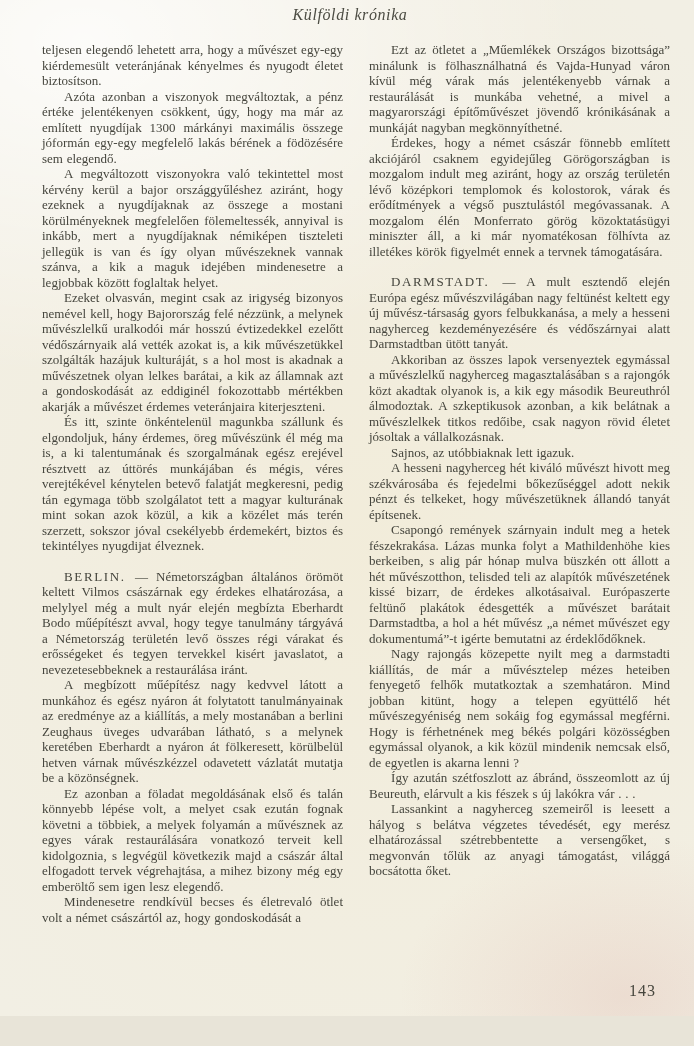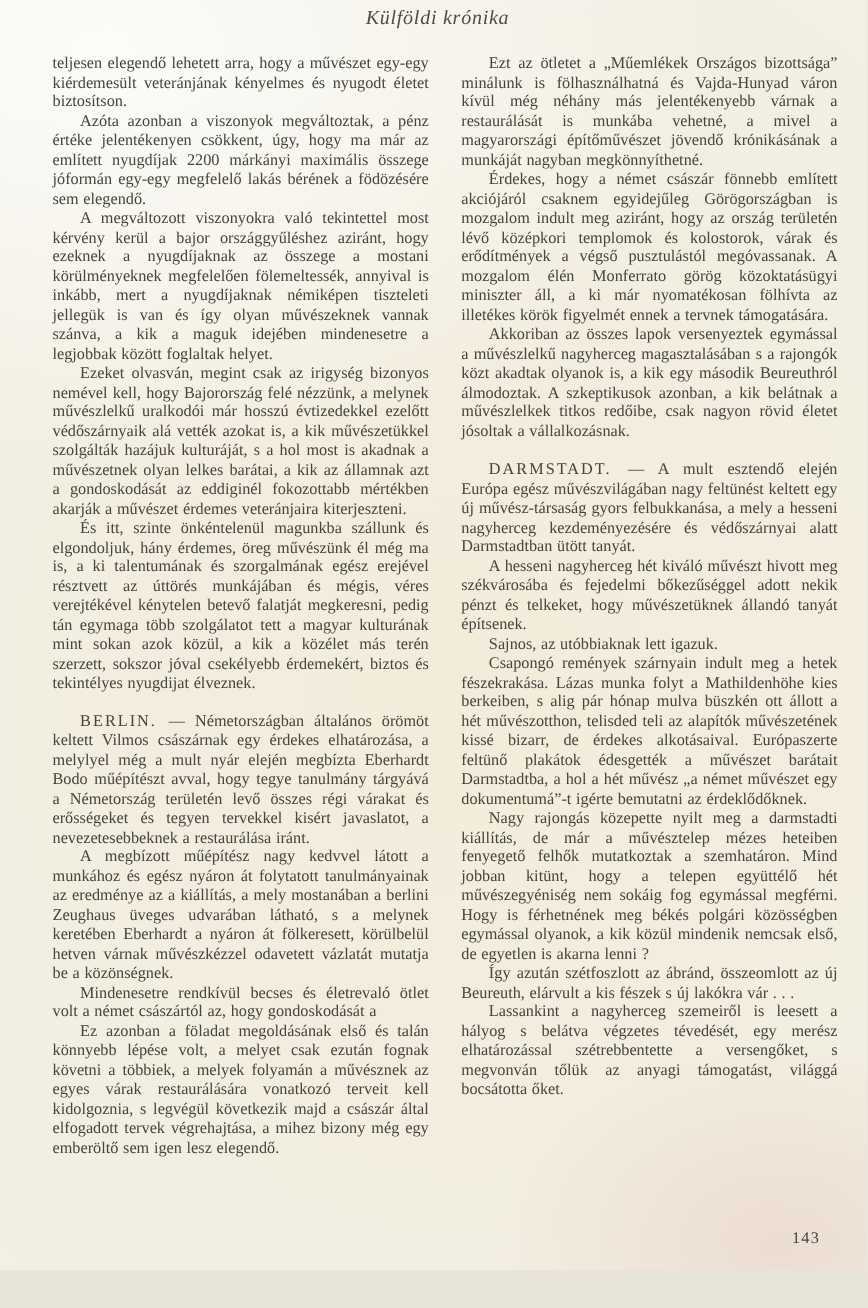--- a/index.html
+++ b/index.html
@@ -42,49 +42,49 @@
     margin-left:12px;
   }
   .para { margin:0; }
   .para.indent { text-indent:1.7em; }
   .para.spaced { margin-top:15px; }
   .lead { letter-spacing:1.6px; }
   .page-number {
     position:absolute;
     top:982px;
     right:38px;
-    font-size:13px;
+    font-size:16px;
     letter-spacing:1px;
     color:#45453d;
   }
 </style>
 </head>
 <body>
 
 <div class="page">
   <div class="running-head">Külföldi krónika</div>
   <div class="columns">
     <div class="col" id="col-left">
         <p class="para">teljesen elegendő lehetett arra, hogy a művészet egy-egy kiérdemesült veteránjának kényelmes és nyugodt életet biztosítson.</p>
-        <p class="para indent">Azóta azonban a viszonyok megváltoztak, a pénz értéke jelentékenyen csökkent, úgy, hogy ma már az említett nyugdíjak 2200 márkányi maximális összege jóformán egy-egy megfelelő lakás bérének a födözésére sem elegendő.</p>
+        <p class="para indent">Azóta azonban a viszonyok megváltoztak, a pénz értéke jelentékenyen csökkent, úgy, hogy ma már az említett nyugdíjak 1300 márkányi maximális összege jóformán egy-egy megfelelő lakás bérének a födözésére sem elegendő.</p>
         <p class="para indent">A megváltozott viszonyokra való tekintettel most kérvény kerül a bajor országgyűléshez aziránt, hogy ezeknek a nyugdíjaknak az összege a mostani körülményeknek megfelelően fölemeltessék, annyival is inkább, mert a nyugdíjaknak némiképen tiszteleti jellegük is van és így olyan művészeknek vannak szánva, a kik a maguk idejében mindenesetre a legjobbak között foglaltak helyet.</p>
         <p class="para indent">Ezeket olvasván, megint csak az irigység bizonyos nemével kell, hogy Bajorország felé nézzünk, a melynek művészlelkű uralkodói már hosszú évtizedekkel ezelőtt védőszárnyaik alá vették azokat is, a kik művészetükkel szolgálták hazájuk kulturáját, s a hol most is akadnak a művészetnek olyan lelkes barátai, a kik az államnak azt a gondoskodását az eddiginél fokozottabb mértékben akarják a művészet érdemes veteránjaira kiterjeszteni.</p>
         <p class="para indent">És itt, szinte önkéntelenül magunkba szállunk és elgondoljuk, hány érdemes, öreg művészünk él még ma is, a ki talentumának és szorgalmának egész erejével résztvett az úttörés munkájában és mégis, véres verejtékével kénytelen betevő falatját megkeresni, pedig tán egymaga több szolgálatot tett a magyar kulturának mint sokan azok közül, a kik a közélet más terén szerzett, sokszor jóval csekélyebb érdemekért, biztos és tekintélyes nyugdijat élveznek.</p>
         <p class="para indent spaced"><span class="lead">BERLIN. </span>— Németországban általános örömöt keltett Vilmos császárnak egy érdekes elhatározása, a melylyel még a mult nyár elején megbízta Eberhardt Bodo műépítészt avval, hogy tegye tanulmány tárgyává a Németország területén levő összes régi várakat és erősségeket és tegyen tervekkel kisért javaslatot, a nevezetesebbeknek a restaurálása iránt.</p>
         <p class="para indent">A megbízott műépítész nagy kedvvel látott a munkához és egész nyáron át folytatott tanulmányainak az eredménye az a kiállítás, a mely mostanában a berlini Zeughaus üveges udvarában látható, s a melynek keretében Eberhardt a nyáron át fölkeresett, körülbelül hetven várnak művészkézzel odavetett vázlatát mutatja be a közönségnek.</p>
+        <p class="para indent">Ez azonban a föladat megoldásának első és talán könnyebb lépése volt, a melyet csak ezután fognak követni a többiek, a melyek folyamán a művésznek az egyes várak restaurálására vonatkozó terveit kell kidolgoznia, s legvégül következik majd a császár által elfogadott tervek végrehajtása, a mihez bizony még egy emberöltő sem igen lesz elegendő.</p>
         <p class="para indent">Mindenesetre rendkívül becses és életrevaló ötlet volt a német császártól az, hogy gondoskodását a</p>
-        <p class="para indent">Ez azonban a föladat megoldásának első és talán könnyebb lépése volt, a melyet csak ezután fognak követni a többiek, a melyek folyamán a művésznek az egyes várak restaurálására vonatkozó terveit kell kidolgoznia, s legvégül következik majd a császár által elfogadott tervek végrehajtása, a mihez bizony még egy emberöltő sem igen lesz elegendő.</p>
       </div>
     <div class="col" id="col-right">
-        <p class="para indent">Ezt az ötletet a „Műemlékek Országos bizottsága” minálunk is fölhasználhatná és Vajda-Hunyad váron kívül még néhány más jelentékenyebb várnak a restaurálását is munkába vehetné, a mivel a magyarországi építőművészet jövendő krónikásának a munkáját nagyban megkönnyíthetné.</p>
+        <p class="para indent">Ezt az ötletet a „Műemlékek Országos bizottsága” minálunk is fölhasználhatná és Vajda-Hunyad váron kívül még várak más jelentékenyebb várnak a restaurálását is munkába vehetné, a mivel a magyarországi építőművészet jövendő krónikásának a munkáját nagyban megkönnyíthetné.</p>
         <p class="para indent">Érdekes, hogy a német császár fönnebb említett akciójáról csaknem egyidejűleg Görögországban is mozgalom indult meg aziránt, hogy az ország területén lévő középkori templomok és kolostorok, várak és erődítmények a végső pusztulástól megóvassanak. A mozgalom élén Monferrato görög közoktatásügyi miniszter áll, a ki már nyomatékosan fölhívta az illetékes körök figyelmét ennek a tervnek támogatására.</p>
+        <p class="para indent spaced"><span class="lead">DARMSTADT. </span>— A mult esztendő elején Európa egész művészvilágában nagy feltünést keltett egy új művész-társaság gyors felbukkanása, a mely a hesseni nagyherceg kezdeményezésére és védőszárnyai alatt Darmstadtban ütött tanyát.</p>
         <p class="para indent">Akkoriban az összes lapok versenyeztek egymással a művészlelkű nagyherceg magasztalásában s a rajongók közt akadtak olyanok is, a kik egy második Beureuthról álmodoztak. A szkeptikusok azonban, a kik belátnak a művészlelkek titkos redőibe, csak nagyon rövid életet jósoltak a vállalkozásnak.</p>
-        <p class="para indent spaced"><span class="lead">DARMSTADT. </span>— A mult esztendő elején Európa egész művészvilágában nagy feltünést keltett egy új művész-társaság gyors felbukkanása, a mely a hesseni nagyherceg kezdeményezésére és védőszárnyai alatt Darmstadtban ütött tanyát.</p>
+        <p class="para indent">Sajnos, az utóbbiaknak lett igazuk.</p>
         <p class="para indent">A hesseni nagyherceg hét kiváló művészt hivott meg székvárosába és fejedelmi bőkezűséggel adott nekik pénzt és telkeket, hogy művészetüknek állandó tanyát építsenek.</p>
-        <p class="para indent">Sajnos, az utóbbiaknak lett igazuk.</p>
         <p class="para indent">Csapongó remények szárnyain indult meg a hetek fészekrakása. Lázas munka folyt a Mathildenhöhe kies berkeiben, s alig pár hónap mulva büszkén ott állott a hét művészotthon, telisded teli az alapítók művészetének kissé bizarr, de érdekes alkotásaival. Európaszerte feltünő plakátok édesgették a művészet barátait Darmstadtba, a hol a hét művész „a német művészet egy dokumentumá”-t igérte bemutatni az érdeklődőknek.</p>
         <p class="para indent">Nagy rajongás közepette nyilt meg a darmstadti kiállítás, de már a művésztelep mézes heteiben fenyegető felhők mutatkoztak a szemhatáron. Mind jobban kitünt, hogy a telepen együttélő hét művészegyéniség nem sokáig fog egymással megférni. Hogy is férhetnének meg békés polgári közösségben egymással olyanok, a kik közül mindenik nemcsak első, de egyetlen is akarna lenni ?</p>
         <p class="para indent">Így azután szétfoszlott az ábránd, összeomlott az új Beureuth, elárvult a kis fészek s új lakókra vár . . .</p>
         <p class="para indent">Lassankint a nagyherceg szemeiről is leesett a hályog s belátva végzetes tévedését, egy merész elhatározással szétrebbentette a versengőket, s megvonván tőlük az anyagi támogatást, világgá bocsátotta őket.</p>
       </div>
   </div>
   <div class="page-number">143</div>
 </div>
 
 </body></html>

